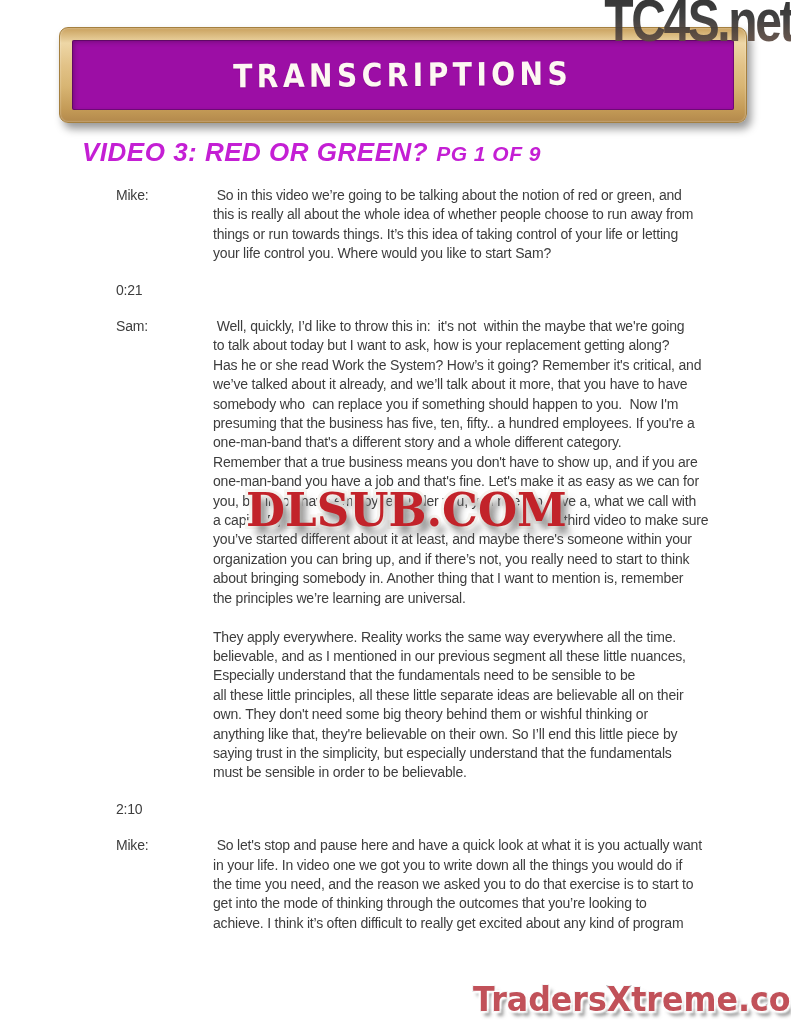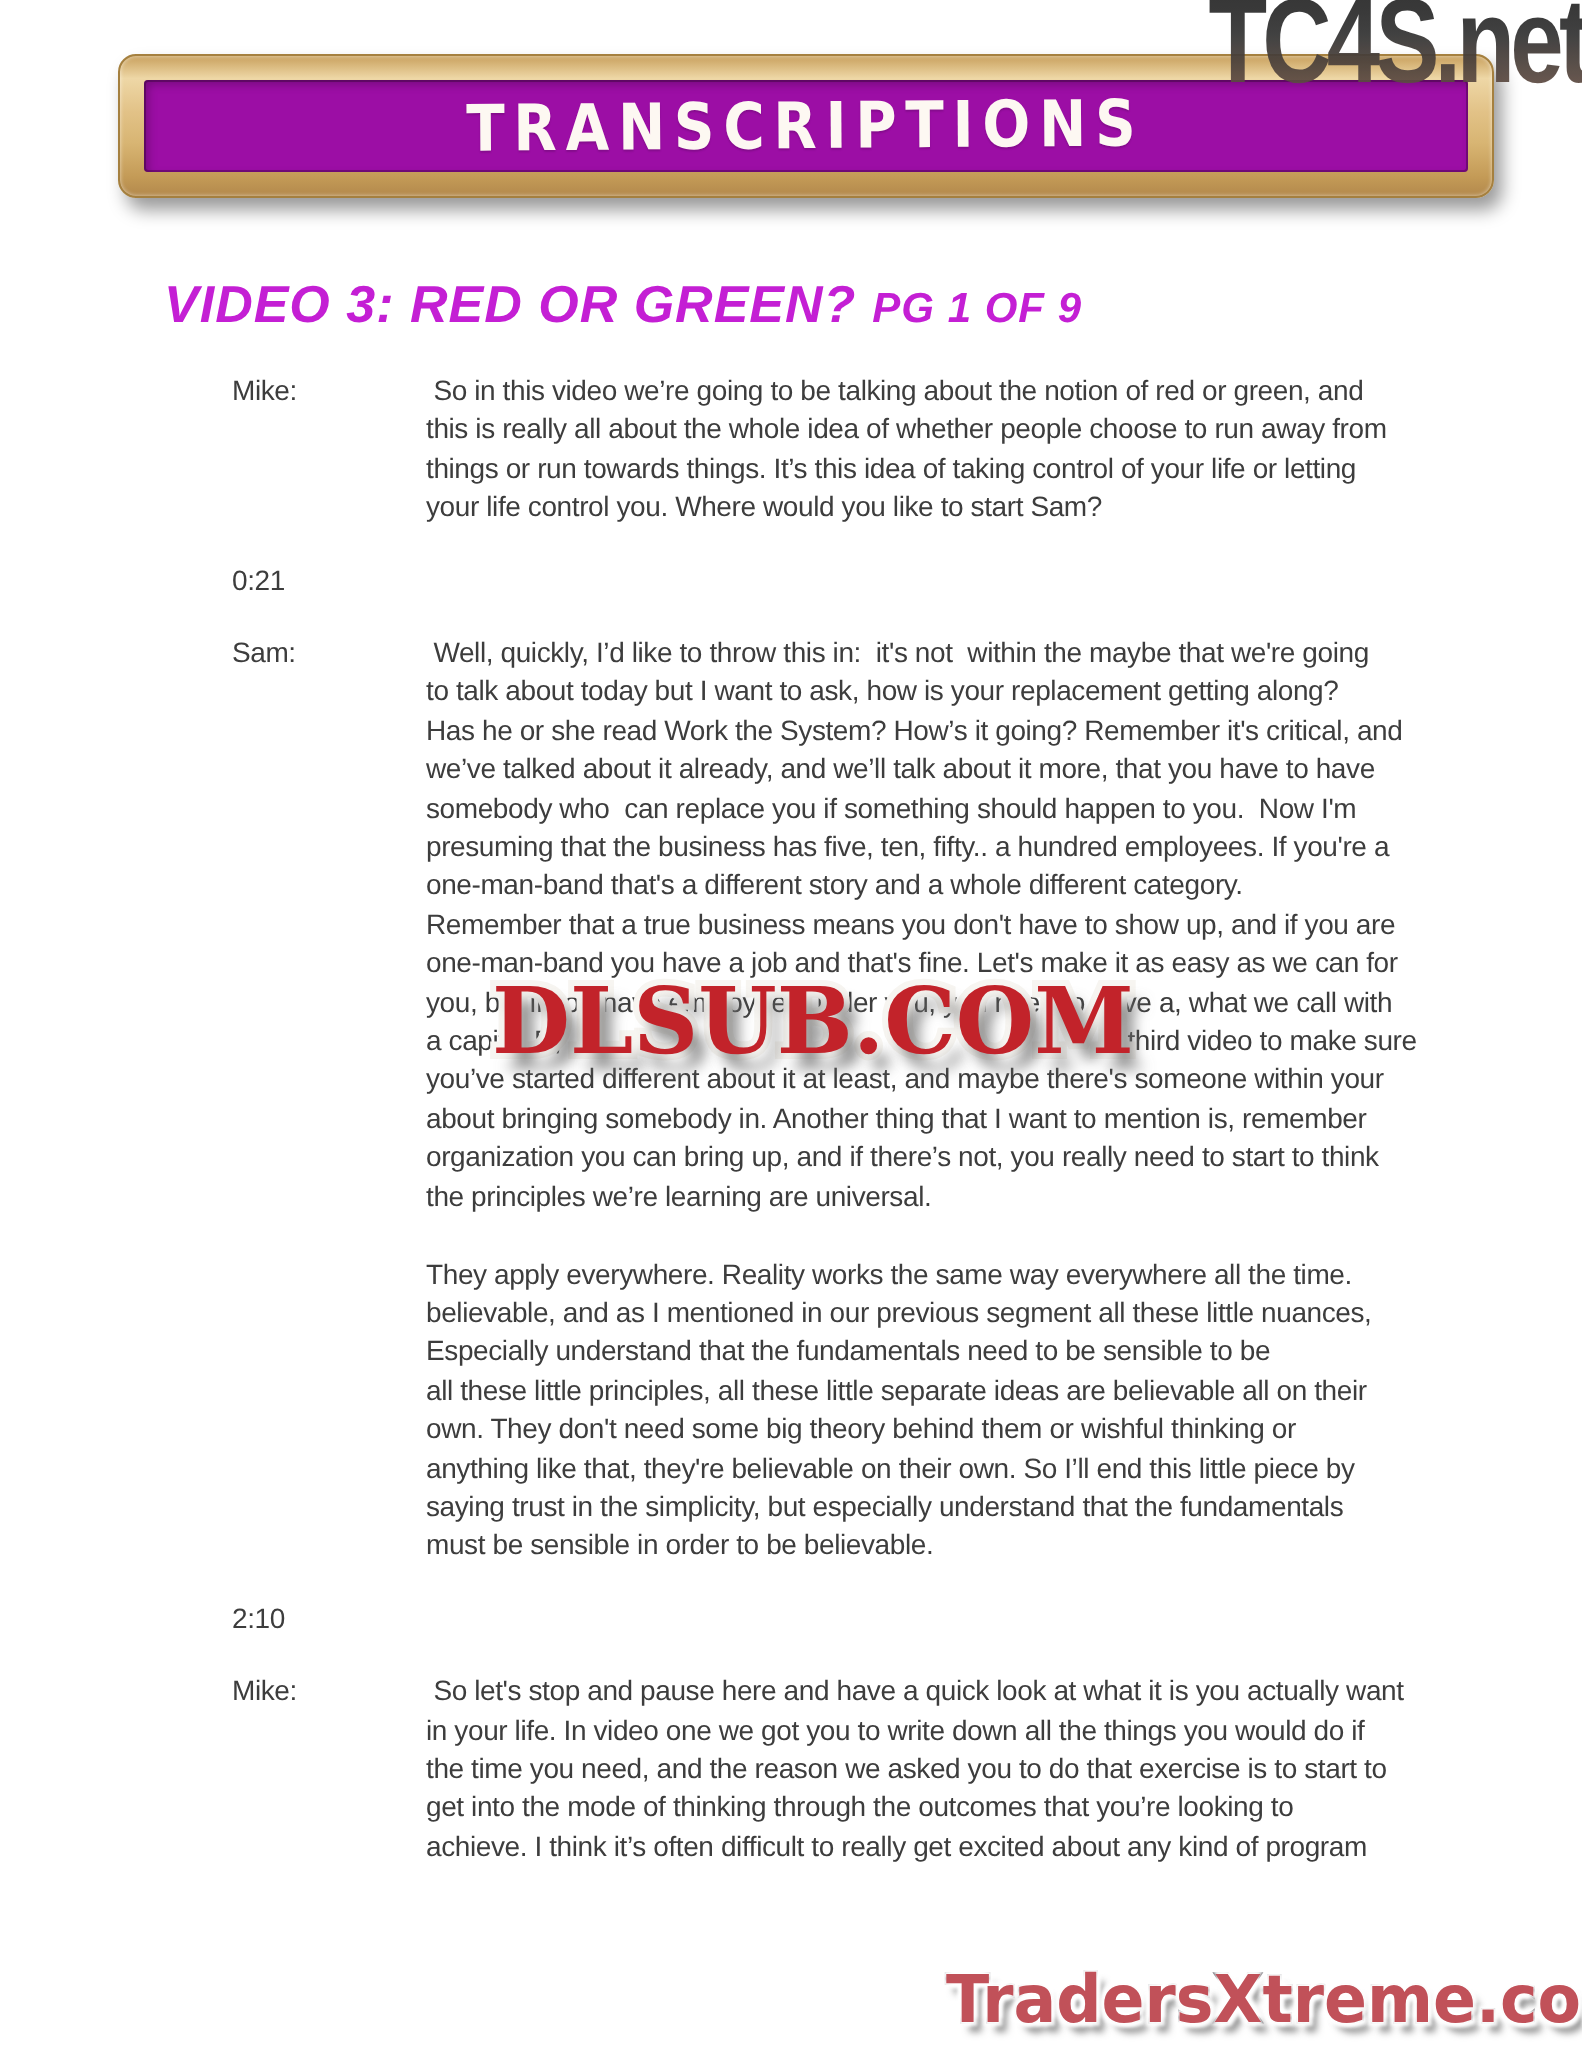--- a/index.html
+++ b/index.html
@@ -14,21 +14,21 @@
     position:absolute;top:-14px;right:-2px;z-index:6;
     font-family:"Liberation Sans", sans-serif;
     font-weight:800;font-size:60px;letter-spacing:-3px;
     transform:scaleX(.80);transform-origin:right top;
     background:linear-gradient(180deg,#1f1f1f 0%,#333333 45%,#5d4b42 80%,#8a6f5e 100%);
     -webkit-background-clip:text;background-clip:text;color:transparent;
     opacity:.93;
   }
   
   .banner-frame{
-    position:absolute;left:59px;top:27px;width:688px;height:72px;
+    position:absolute;left:59px;top:27px;width:688px;height:96px;
     box-sizing:border-box;padding:12px;
     background:linear-gradient(180deg,#c9a15e 0%,#eed7a6 16%,#e2c287 40%,#d8b573 62%,#c49b57 86%,#b3894c 100%);
     border:1px solid #a5803f;border-radius:9px;
     box-shadow:4px 6px 9px rgba(0,0,0,.40), inset 0 0 2px rgba(255,255,255,.6);
     z-index:4;
   }
   .banner-inner{
     width:100%;height:100%;box-sizing:border-box;
     background:var(--c-banner_purple,#9c0ea5);
     border-radius:2px;
@@ -123,22 +123,22 @@
         <div class="line">Has he or she read Work the System? How’s it going? Remember it's critical, and</div>
         <div class="line">we’ve talked about it already, and we’ll talk about it more, that you have to have</div>
         <div class="line">somebody who  can replace you if something should happen to you.  Now I'm</div>
         <div class="line">presuming that the business has five, ten, fifty.. a hundred employees. If you're a</div>
         <div class="line">one-man-band that's a different story and a whole different category.</div>
         <div class="line">Remember that a true business means you don't have to show up, and if you are</div>
         <div class="line">one-man-band you have a job and that's fine. Let's make it as easy as we can for</div>
         <div class="line">you, but if you have employees under you, you need to have a, what we call with</div>
         <div class="line"><span>a capital R, </span><span class="gap"></span><span>is third video to make sure</span></div>
         <div class="line">you’ve started different about it at least, and maybe there's someone within your</div>
+        <div class="line">organization you can bring up, and if there’s not, you really need to start to think</div>
         <div class="line">about bringing somebody in. Another thing that I want to mention is, remember</div>
-        <div class="line">organization you can bring up, and if there’s not, you really need to start to think</div>
         <div class="line">the principles we’re learning are universal.</div>
         <div class="line">&nbsp;</div>
         <div class="line">They apply everywhere. Reality works the same way everywhere all the time.</div>
         <div class="line">believable, and as I mentioned in our previous segment all these little nuances,</div>
         <div class="line">Especially understand that the fundamentals need to be sensible to be</div>
         <div class="line">all these little principles, all these little separate ideas are believable all on their</div>
         <div class="line">own. They don't need some big theory behind them or wishful thinking or</div>
         <div class="line">anything like that, they're believable on their own. So I’ll end this little piece by</div>
         <div class="line">saying trust in the simplicity, but especially understand that the fundamentals</div>
         <div class="line">must be sensible in order to be believable.</div>

